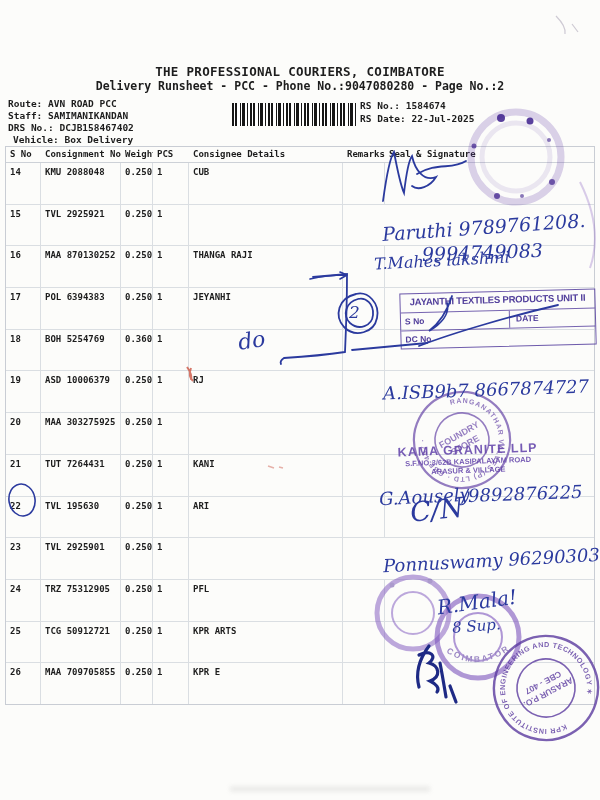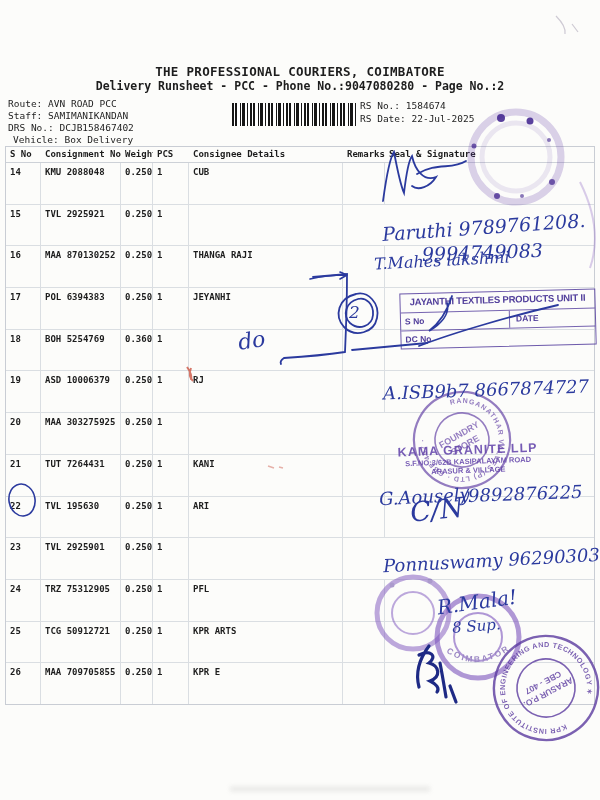--- a/index.html
+++ b/index.html
@@ -4,26 +4,26 @@
 <style>
   html,body { margin:0; padding:0; }
   body { width:600px; height:800px; background:#e9e9e7; }
   .page { position:relative; width:600px; height:800px; background:#fcfcfa; overflow:hidden;
           font-family:"DejaVu Sans Mono", monospace; color:#1d1d1d; }
 
   
   .title, .subtitle { position:absolute; left:0; width:100%; text-align:center; font-weight:bold; }
   .title    { top:64px; font-size:12.5px; letter-spacing:.3px; }
   .subtitle { top:79px; font-size:11.5px; }
-  .meta-left { position:absolute; left:8px; top:98px; font-size:9.5px; font-weight:normal; line-height:12px; }
+  .meta-left { position:absolute; left:8px; top:98px; font-size:9.5px; font-weight:bold; line-height:12px; }
   .meta-left .indent { padding-left:5px; }
   .barcode { position:absolute; left:232px; top:103px; width:125px; height:23px;
     background:repeating-linear-gradient(90deg,#161616 0 2px,#fff 2px 3px,#161616 3px 5px,#fff 5px 8px,
       #161616 8px 9px,#fff 9px 10px,#161616 10px 13px,#fff 13px 15px,#161616 15px 16px,#fff 16px 18px); }
-  .meta-right { position:absolute; left:360px; top:100px; font-size:9.5px; font-weight:normal; line-height:12.5px; }
+  .meta-right { position:absolute; left:360px; top:100px; font-size:9.5px; font-weight:bold; line-height:12.5px; }
 
   
   .dtable { position:absolute; left:5px; top:146px; width:588px; border:1px solid #c9cdd4; background:transparent; }
   .thead, .trow { display:grid; grid-template-columns:35px 80px 32px 36px 154px 42px 209px; }
   .thead { height:15px; border-bottom:1px solid #cdd1d7; }
   .thead .hcell { font-size:9px; font-weight:bold; padding:2px 0 0 4px; white-space:nowrap; overflow:hidden; }
   .trow { height:40.7px; border-bottom:1px solid #dadee2; }
   .trow:last-child { border-bottom:none; }
   .cell { font-size:9px; font-weight:bold; padding:4px 0 0 4px; border-right:1px solid #dadee2;
           white-space:nowrap; overflow:hidden; }

